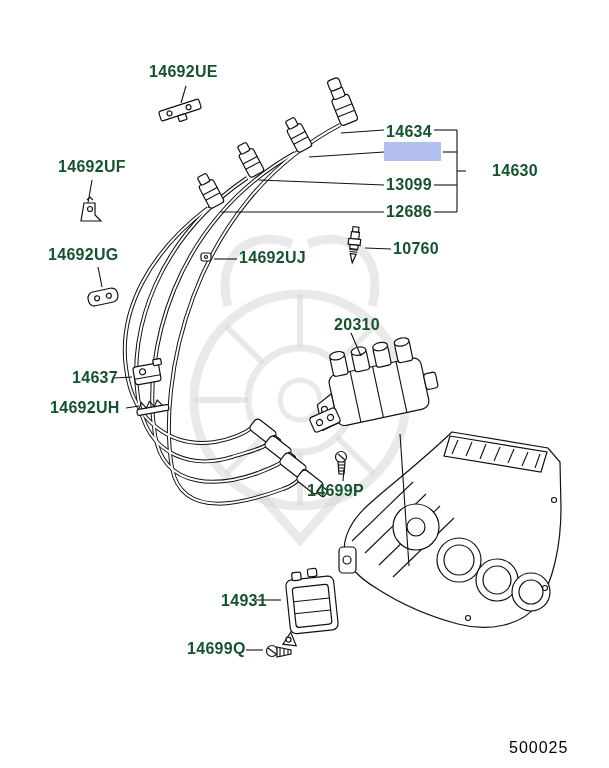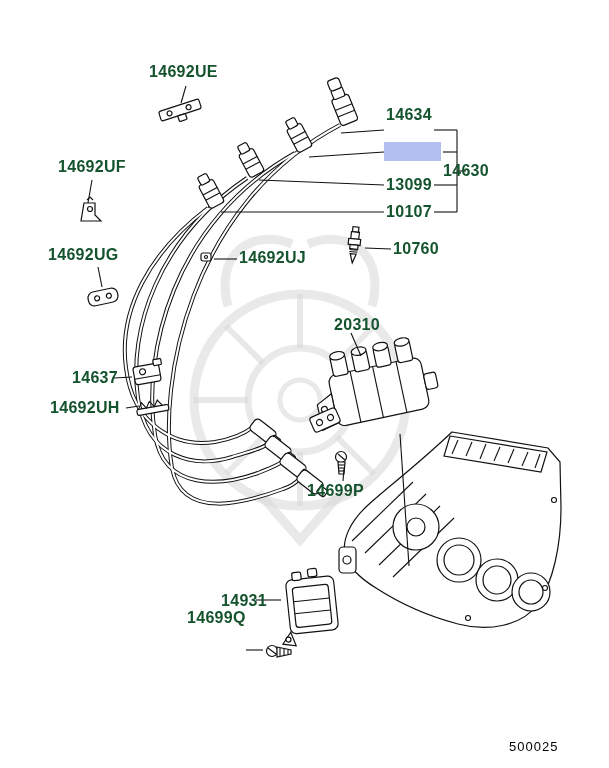--- a/index.html
+++ b/index.html
@@ -10,21 +10,21 @@
   .art{position:absolute;left:0;top:0;}
   .label{
     position:absolute;font-weight:bold;font-size:16px;line-height:16px;color:#14532d;
     letter-spacing:.3px;white-space:nowrap;cursor:pointer;
   }
   .highlight-box{
     position:absolute;left:384px;top:142px;width:57px;height:19px;
     background:#b3bff0;cursor:pointer;
   }
   .drawing-no{
-    position:absolute;left:509px;top:739px;font-size:13px;color:#000;letter-spacing:1px;
+    position:absolute;left:509px;top:739px;font-size:16px;color:#000;letter-spacing:1px;
   }
   svg .ln{stroke:#111;stroke-width:1.1;fill:none;}
   svg .part{stroke:#111;stroke-width:1.2;fill:#fff;}
   svg .cable-outer{stroke:#111;stroke-width:4;fill:none;}
   svg .cable-inner{stroke:#fff;stroke-width:2;fill:none;}
   svg .wm{stroke:#d7d7d7;fill:none;opacity:.55;}
 </style>
 </head>
 <body>
 
@@ -270,26 +270,26 @@
       <line x1="246" y1="650" x2="263" y2="650"></line>
     </g>
   </svg>
 
   <div class="highlight-box" style="background:#b3bff0"></div>
 
   <span class="label" style="left:149px;top:64px">14692UE</span>
   <span class="label" style="left:58px;top:159px">14692UF</span>
   <span class="label" style="left:48px;top:247px">14692UG</span>
   <span class="label" style="left:239px;top:250px">14692UJ</span>
-  <span class="label" style="left:386px;top:107px">14634</span>
-  <span class="label" style="left:443px;top:163px">14630</span>
+  <span class="label" style="left:386px;top:124px">14634</span>
+  <span class="label" style="left:492px;top:163px">14630</span>
   <span class="label" style="left:386px;top:177px">13099</span>
-  <span class="label" style="left:386px;top:204px">10107</span>
+  <span class="label" style="left:386px;top:204px">12686</span>
   <span class="label" style="left:393px;top:241px">10760</span>
   <span class="label" style="left:334px;top:317px">20310</span>
   <span class="label" style="left:72px;top:370px">14637</span>
   <span class="label" style="left:50px;top:400px">14692UH</span>
   <span class="label" style="left:307px;top:483px">14699P</span>
   <span class="label" style="left:221px;top:593px">14931</span>
-  <span class="label" style="left:187px;top:610px">14699Q</span>
+  <span class="label" style="left:187px;top:641px">14699Q</span>
 
   <span class="drawing-no">500025</span>
 </div>
 
 </body></html>

